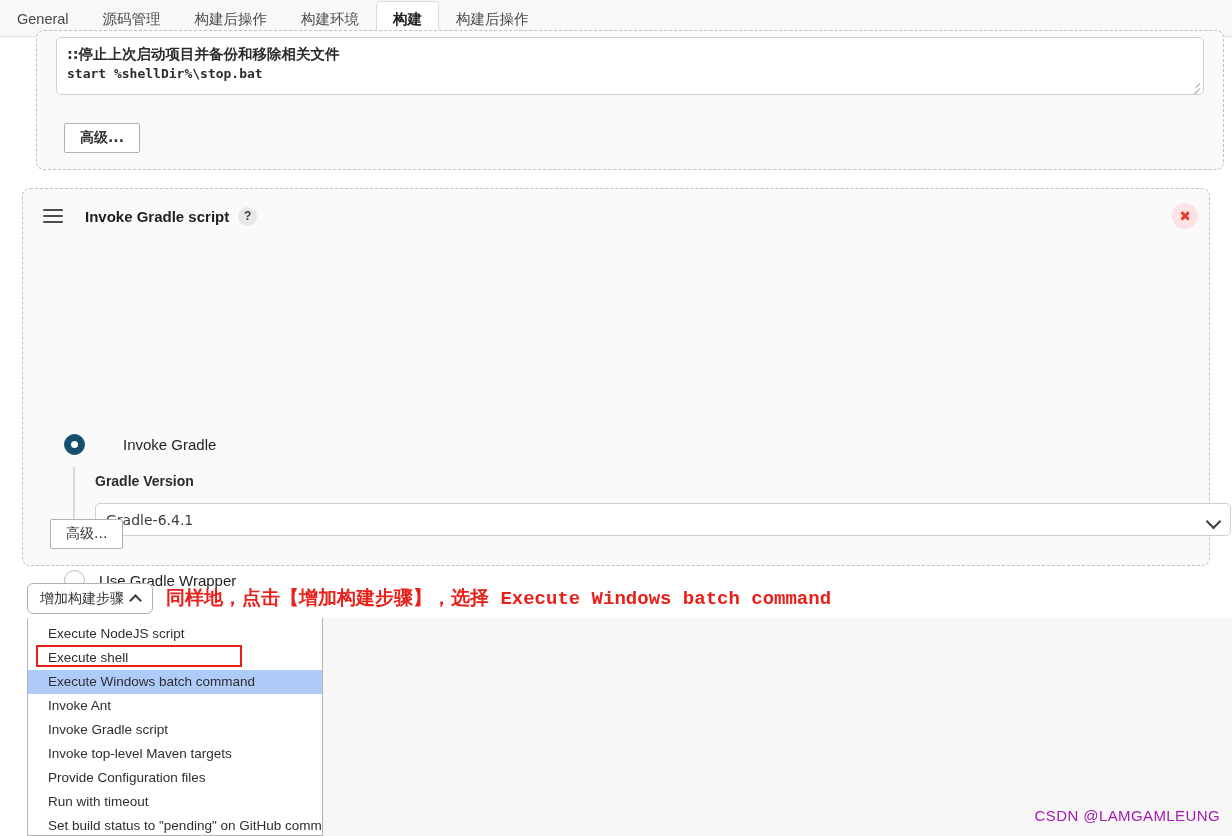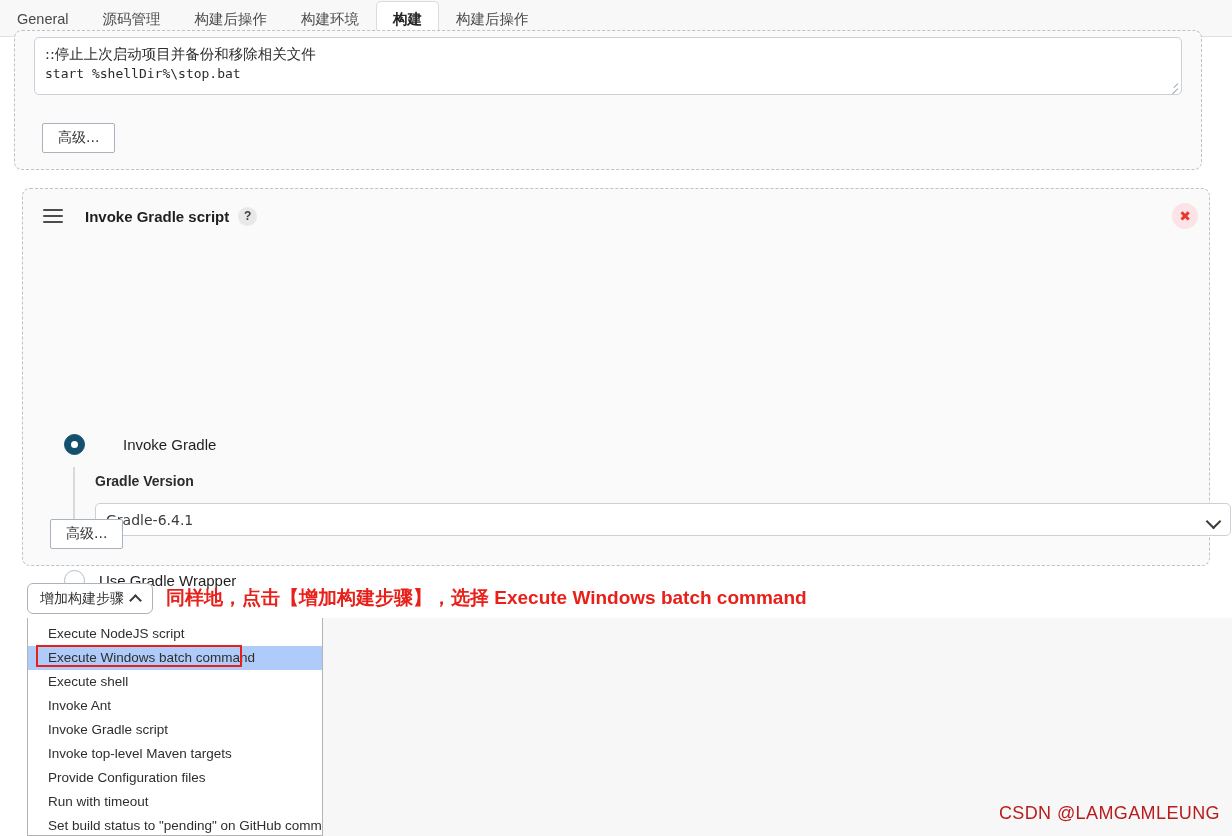--- a/index.html
+++ b/index.html
@@ -54,22 +54,22 @@
 
   
   .panel {
     position: absolute;
     border: 1px dashed #b9c3cc;
     border-radius: 8px;
     background: #fafafa;
     box-sizing: border-box;
   }
   .panel-top {
-    left: 14px; top: 30px;
-    width: 1188px; height: 140px;
+    left: 36px; top: 30px;
+    width: 1188px; height: 140px; font-weight: bold;
   }
   .panel-gradle {
     left: 22px; top: 188px;
     width: 1188px; height: 378px;
   }
 
   
   .code-area {
     position: absolute;
     left: 19px; top: 6px;
@@ -320,21 +320,21 @@
     top: 2px;
   }
 
   .annotation {
     position: absolute;
     left: 166px; top: 585px;
     font-size: 19px;
     font-weight: bold;
     color: #e8201a;
     white-space: nowrap;
-    font-family: Liberation Sans, sans-serif;
+    font-family: Liberation Mono, monospace;
   }
 
   .menu {
     position: absolute;
     left: 27px; top: 618px;
     width: 296px;
     background: #ffffff;
     border: 1px solid #b3b3b3;
     border-top: none;
     box-sizing: border-box;
@@ -366,22 +366,22 @@
 
   .page-bg-right {
     position: absolute;
     left: 323px; top: 618px;
     width: 909px; height: 218px;
     background: #f7f7f7;
   }
   .watermark {
     position: absolute;
     right: 12px; bottom: 12px;
-    font-size: 18px;
-    color: #b91c1c;
+    font-size: 15px;
+    color: #a21caf;
     letter-spacing: 0.4px;
     white-space: nowrap;
     text-align: right;
   }
 </style>
 </head>
 <body>
 
 <div class="tabbar">
   <div class="tab">General</div>
@@ -459,22 +459,22 @@
   <span>增加构建步骤</span>
   <span class="chev-up"></span>
 </div>
 
 <div class="annotation">同样地，点击【增加构建步骤】，选择 Execute Windows batch command</div>
 
 <div class="page-bg-right"></div>
 
 <div class="menu">
   <div class="menu-item">Execute NodeJS script</div>
+  <div class="menu-item">Execute shell</div>
   <div class="menu-item highlight">Execute Windows batch command</div>
-  <div class="menu-item">Execute shell</div>
   <div class="menu-item">Invoke Ant</div>
   <div class="menu-item">Invoke Gradle script</div>
   <div class="menu-item">Invoke top-level Maven targets</div>
   <div class="menu-item">Provide Configuration files</div>
   <div class="menu-item">Run with timeout</div>
   <div class="menu-item">Set build status to "pending" on GitHub commit</div>
 </div>
 
 <div class="menu-hl-box"></div>
 

